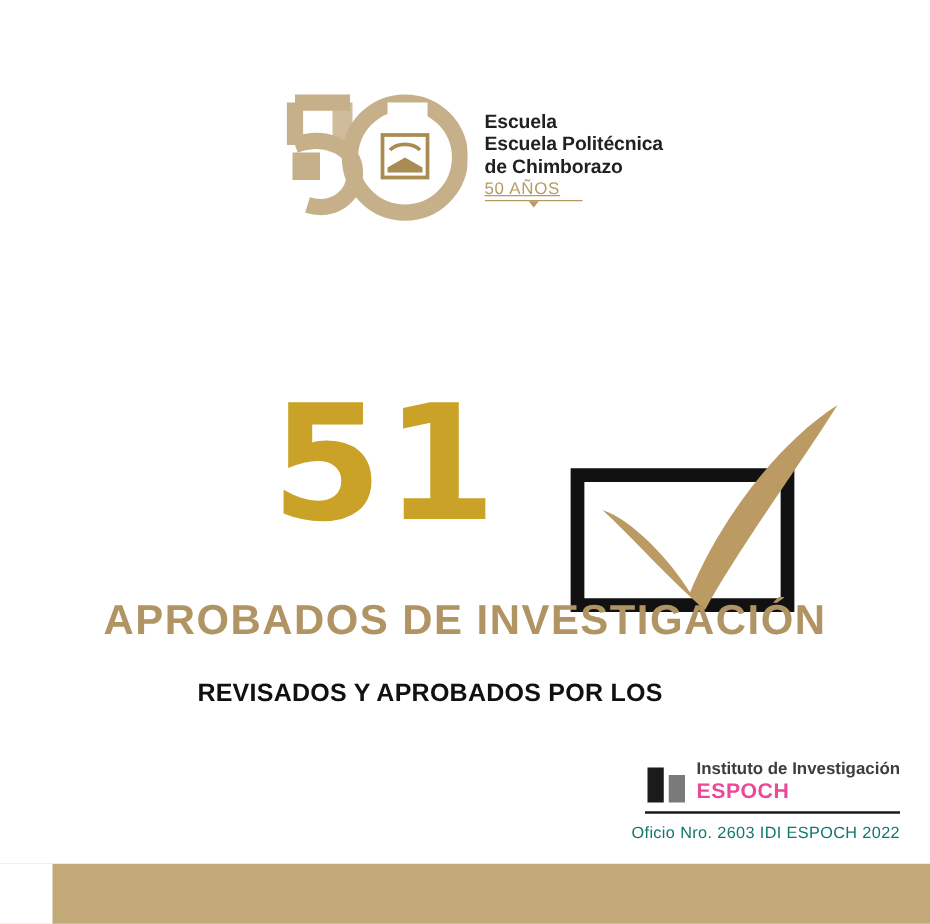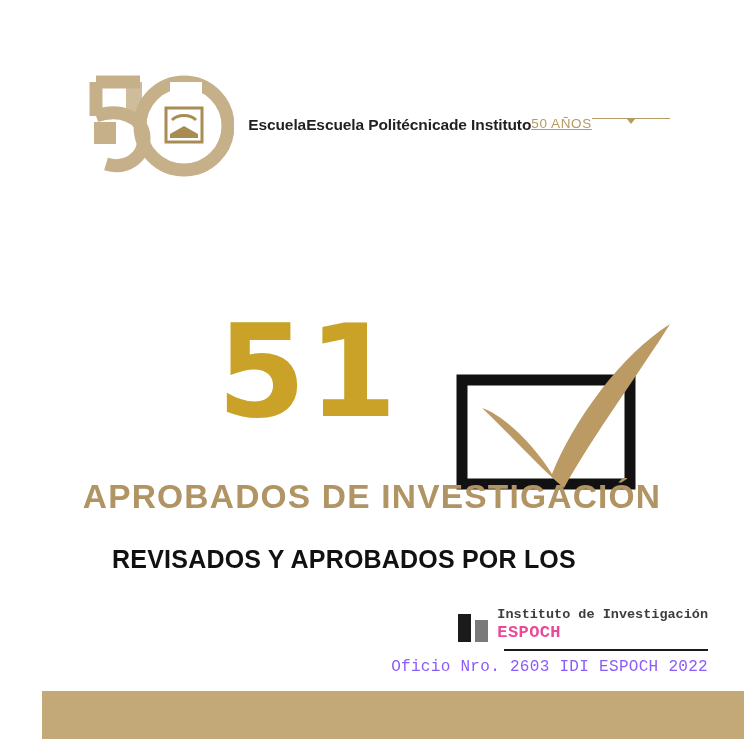--- a/index.html
+++ b/index.html
@@ -39,21 +39,21 @@
     gap: 14px;
   }
   .logo-mark {
     width: 160px;
     height: 120px;
     position: relative;
     flex: none;
   }
   .logo-text {
     display: flex;
-    flex-direction: row;
+    flex-direction: column;
     justify-content: center;
     padding-top: 6px;
   }
   .logo-text .line {
     font-size: 15.5px;
     font-weight: bold;
     color: #231f20;
     line-height: 1.16;
     letter-spacing: -0.1px;
     white-space: nowrap;
@@ -127,34 +127,33 @@
     font-weight: bold;
     color: #b09463;
     letter-spacing: 1.2px;
   }
   .subline {
     position: absolute;
     top: 540px;
     left: 0;
     width: 688px;
     text-align: center;
-    font-size: 25px;
+    font-size: 20px;
     font-weight: bold;
     color: #111111;
     letter-spacing: 0.2px;
     line-height: 1.55;
   }
 
   
   .institute {
     position: absolute;
-    right: 36px;
+    right: 24px;
     top: 608px;
     text-align: right;
-    font-family: Liberation Mono, monospace;
   }
   .inst-row {
     display: flex;
     align-items: flex-start;
     justify-content: flex-end;
     gap: 7px;
   }
   .inst-glyph {
     width: 34px;
     height: 36px;
@@ -179,22 +178,22 @@
   }
   .inst-rule {
     margin-top: 3px;
     width: 204px;
     height: 2px;
     background: #1b1b1b;
     margin-left: auto;
   }
   .oficio {
     margin-top: 7px;
-    font-size: 16px;
-    color: #8b5cf6;
+    font-size: 13px;
+    color: #0f766e;
     letter-spacing: 0.3px;
     margin-left: 44px;
   }
 
   
   .bottom-bar {
     position: absolute;
     left: 0;
     bottom: 0;
     width: 744px;
@@ -239,21 +238,21 @@
             <rect x="92" y="46" width="36" height="34" fill="none" stroke="#a98c53" stroke-width="3"></rect>
             <path d="M96,72 L110,64 L124,72 L124,76 L96,76 Z" fill="#a98c53"></path>
             <path d="M98,58 C104,52 116,52 122,58" fill="none" stroke="#a98c53" stroke-width="3"></path>
           </g>
         </svg>
       </div>
 
       <div class="logo-text">
         <div class="line">Escuela</div>
         <div class="line">Escuela Politécnica</div>
-        <div class="line">de Instituto</div>
+        <div class="line">de Chimborazo</div>
         <div class="logo-sub">50 AÑOS</div>
         <div class="logo-sub-rule"></div>
       </div>
 
     </div>
   </div>
 
   <div class="feature">
     <div class="big-number">51</div>
 

